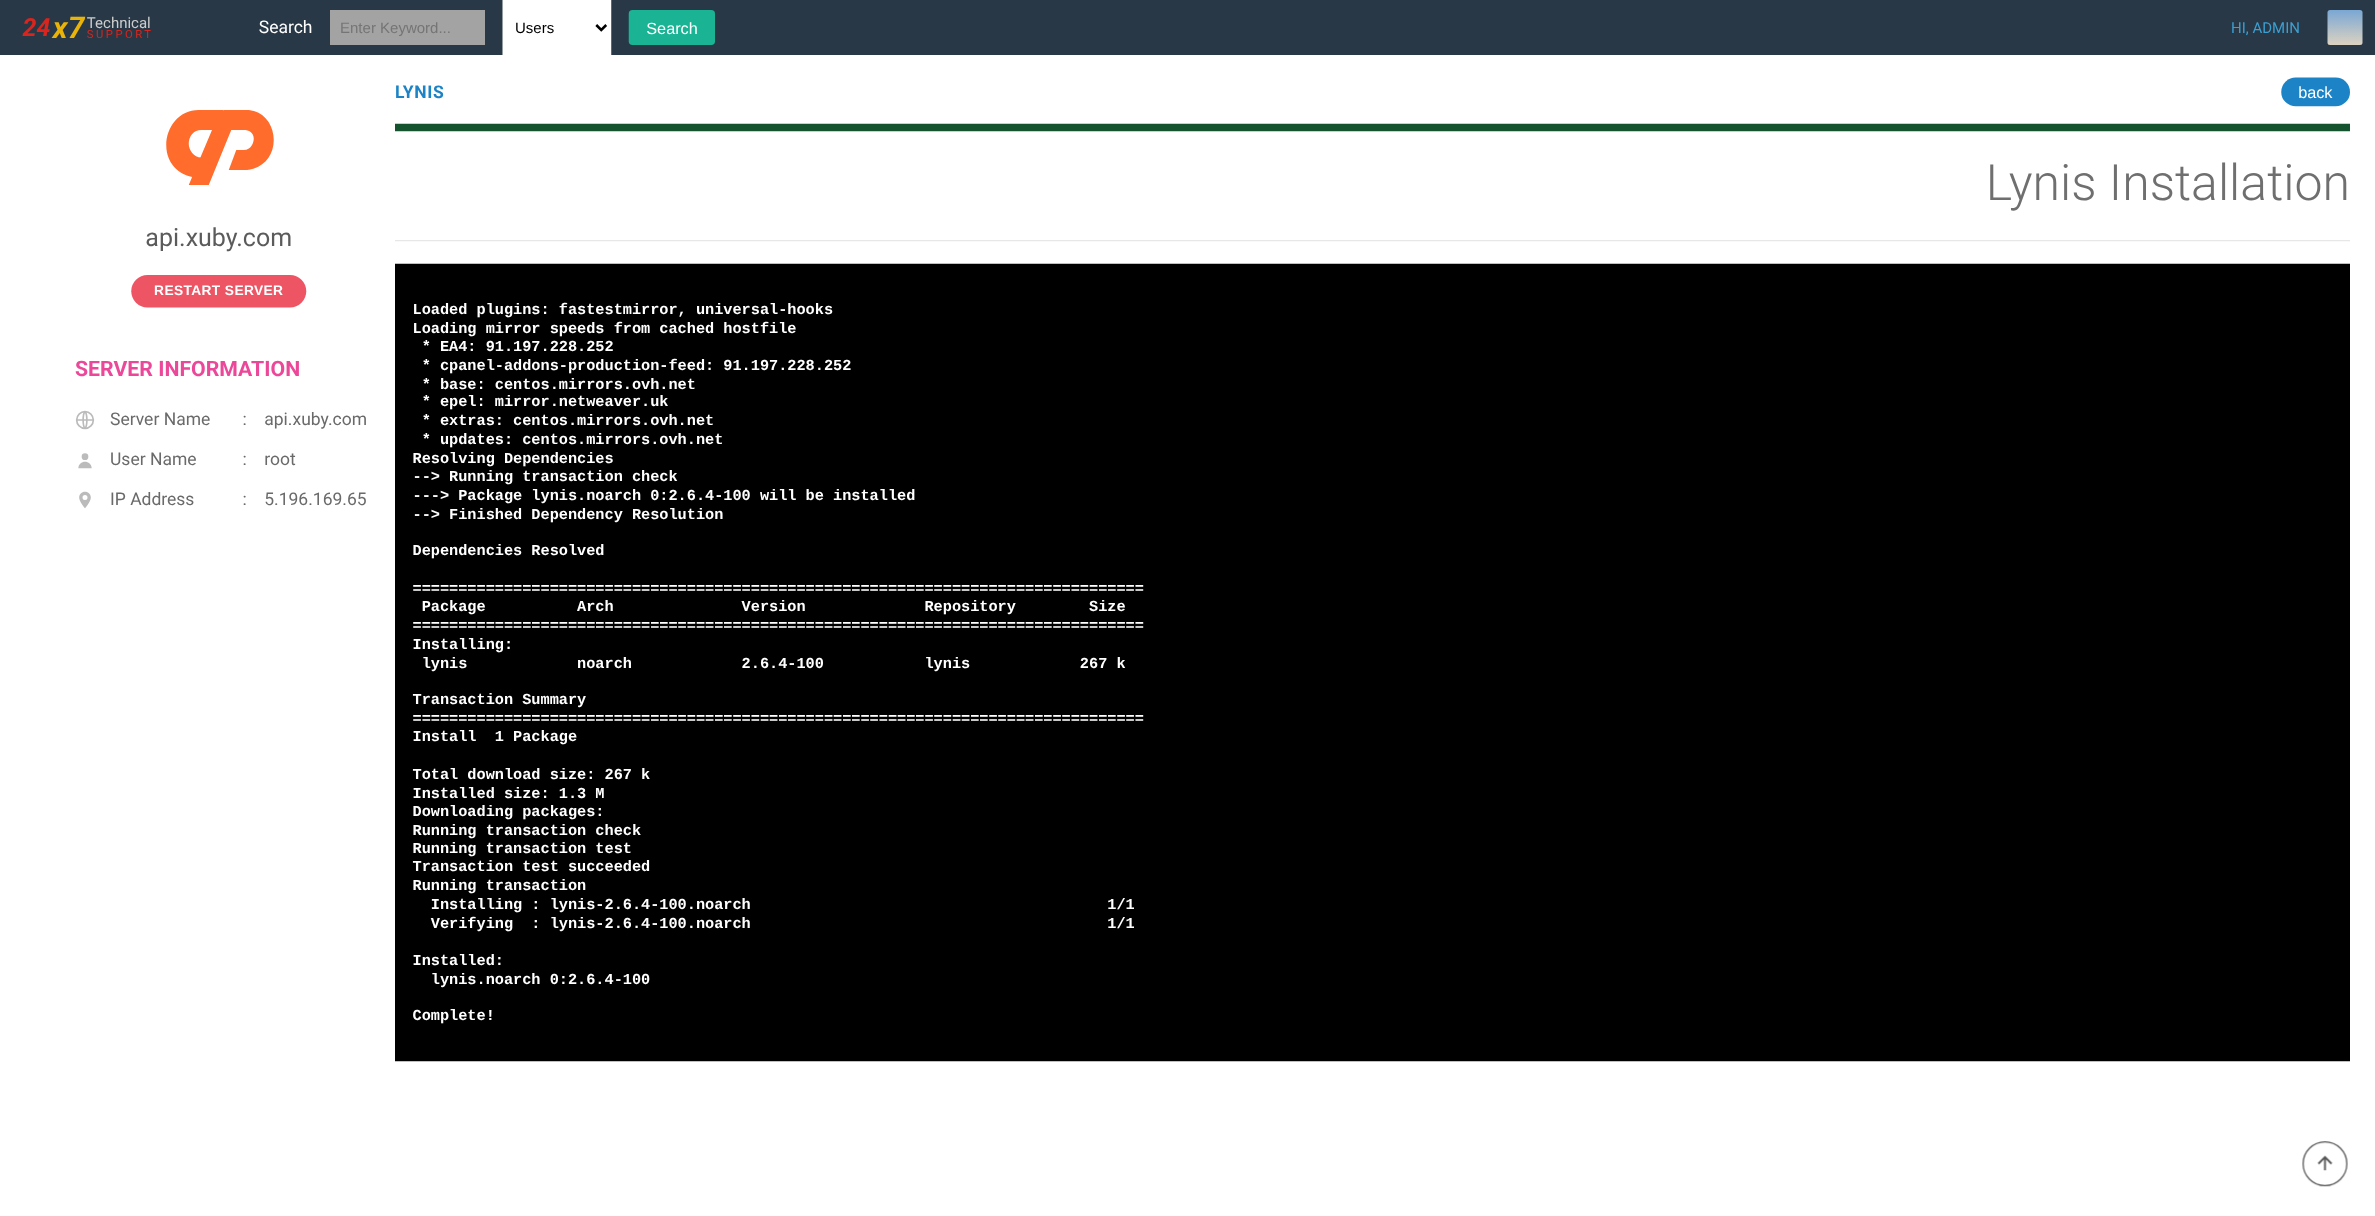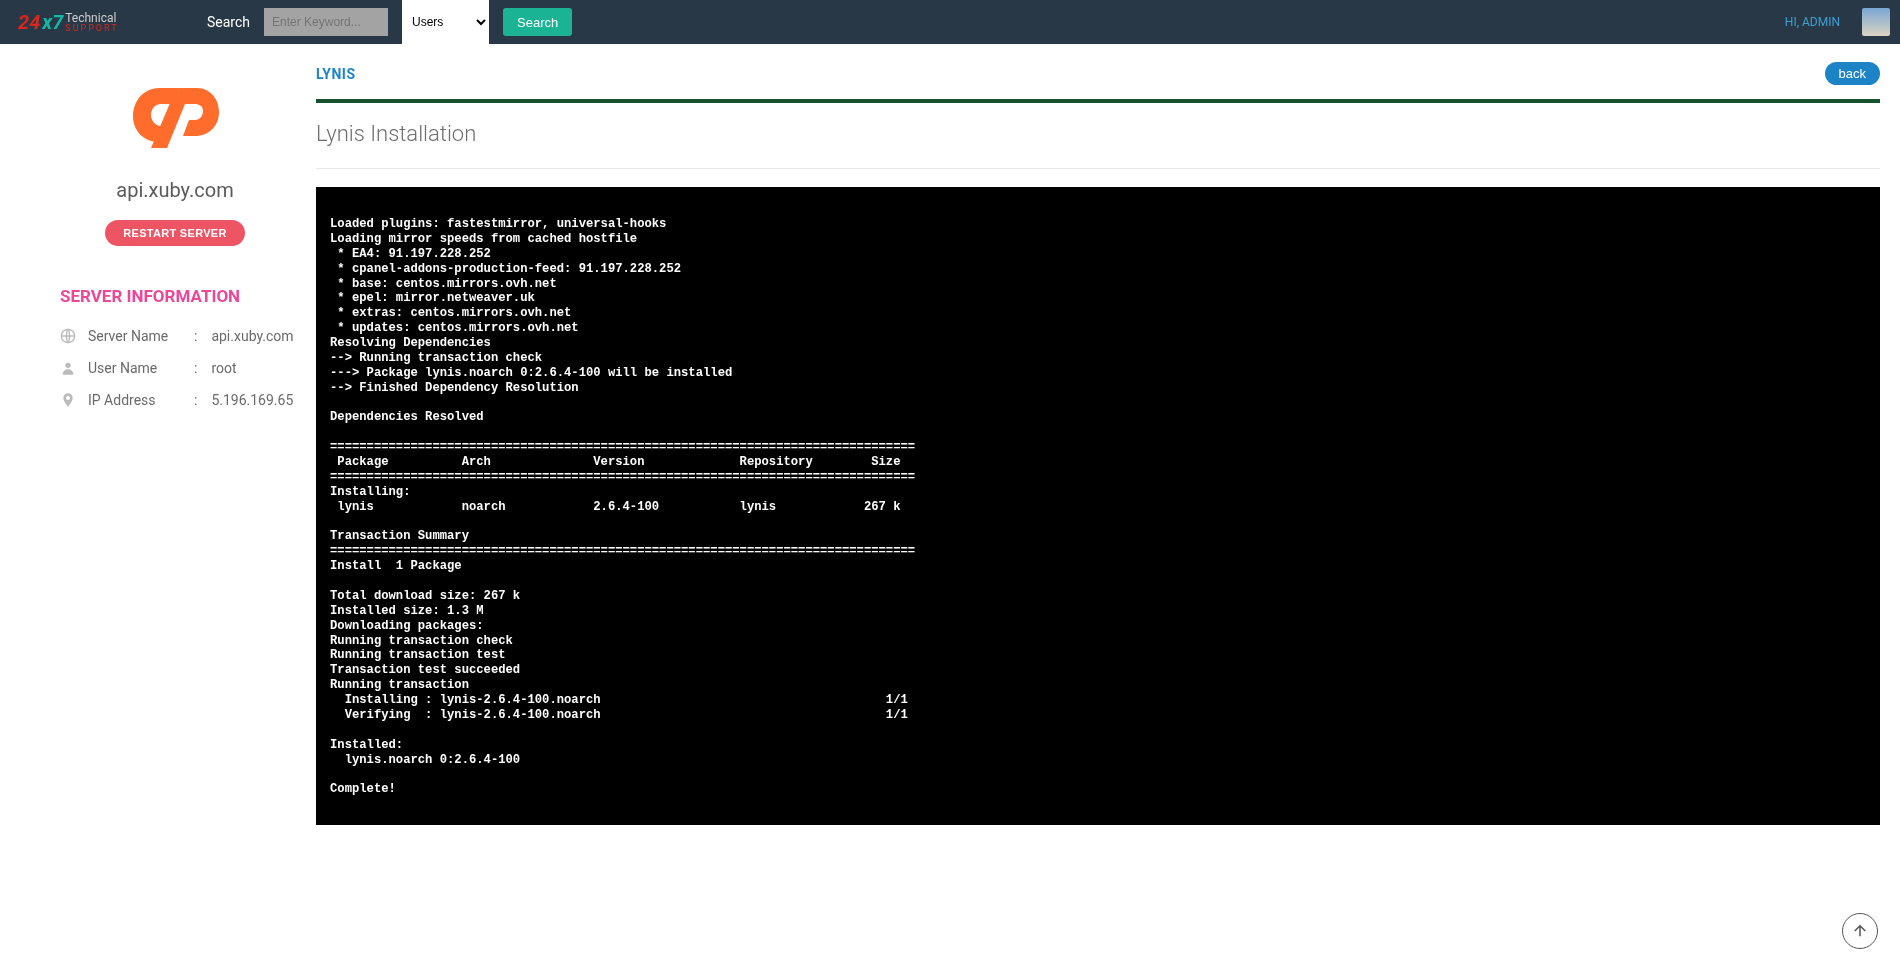--- a/index.html
+++ b/index.html
@@ -16,21 +16,21 @@
   padding: 0 10px 0 18px;
   gap: 14px;
 }
 .brand {
   display: flex;
   align-items: center;
   gap: 2px;
   min-width: 175px;
 }
 .brand-24 { color: #d9251d; font-weight: 700; font-size: 20px; font-style: italic; }
-.brand-x7 { color: #14b8a6; font-weight: 700; font-size: 20px; font-style: italic; }
+.brand-x7 { color: #eab308; font-weight: 700; font-size: 24px; font-style: italic; }
 .brand-tech { color: #ccc; font-size: 12px; line-height: 1; }
 .brand-tech small { color: #d9251d; font-size: 9px; letter-spacing: 2px; display:block; }
 .search-label { color: #fff; font-size: 14px; }
 .search-input {
   width: 124px; height: 28px; padding: 4px 8px; font-size: 12px; border: none; background: #a3a3a3;
 }
 .search-select {
   width: 87px; height: 44px; font-size: 12px; padding: 2px 6px; border: none; background: #fff;
 }
 .search-btn {
@@ -72,29 +72,29 @@
 }
 .info-row .icon { width: 16px; color: #bbb; display:inline-flex; }
 .info-label { min-width: 92px; }
 .info-sep { margin: 0 2px; }
 .main {
   flex: 1;
   padding: 10px 0 30px 0;
 }
 .crumb-row {
   display: flex; align-items: center; justify-content: space-between;
-  padding: 8px 0 14px 0; border-bottom: 4px solid #14532d; margin-bottom: 18px;
+  padding: 8px 0 14px 0; border-bottom: 6px solid #14532d; margin-bottom: 18px;
 }
 .crumb { color: #1c84c6; font-weight: 700; font-size: 14px; letter-spacing: .5px; }
 .back-btn {
   background: #1c84c6; color: #fff; border: none; border-radius: 12px;
   padding: 4px 14px; font-size: 13px; cursor: pointer;
 }
 .page-title {
-  text-align: left; font-size: 22px; font-weight: 300; color: #6f6f6f;
+  text-align: right; font-size: 40px; font-weight: 300; color: #6f6f6f;
   margin-bottom: 22px;
 }
 .hr { border: none; border-top: 1px solid #e7e7e7; margin-bottom: 18px; }
 .terminal {
   background: #000; color: #fff; font-family: "Courier New", monospace;
   font-size: 12.2px; line-height: 1.22; padding: 30px 14px 28px 14px;
   white-space: pre; overflow-x: auto; font-weight: 700;
 }
 .scroll-top {
   position: fixed; right: 22px; bottom: 24px; width: 36px; height: 36px;

